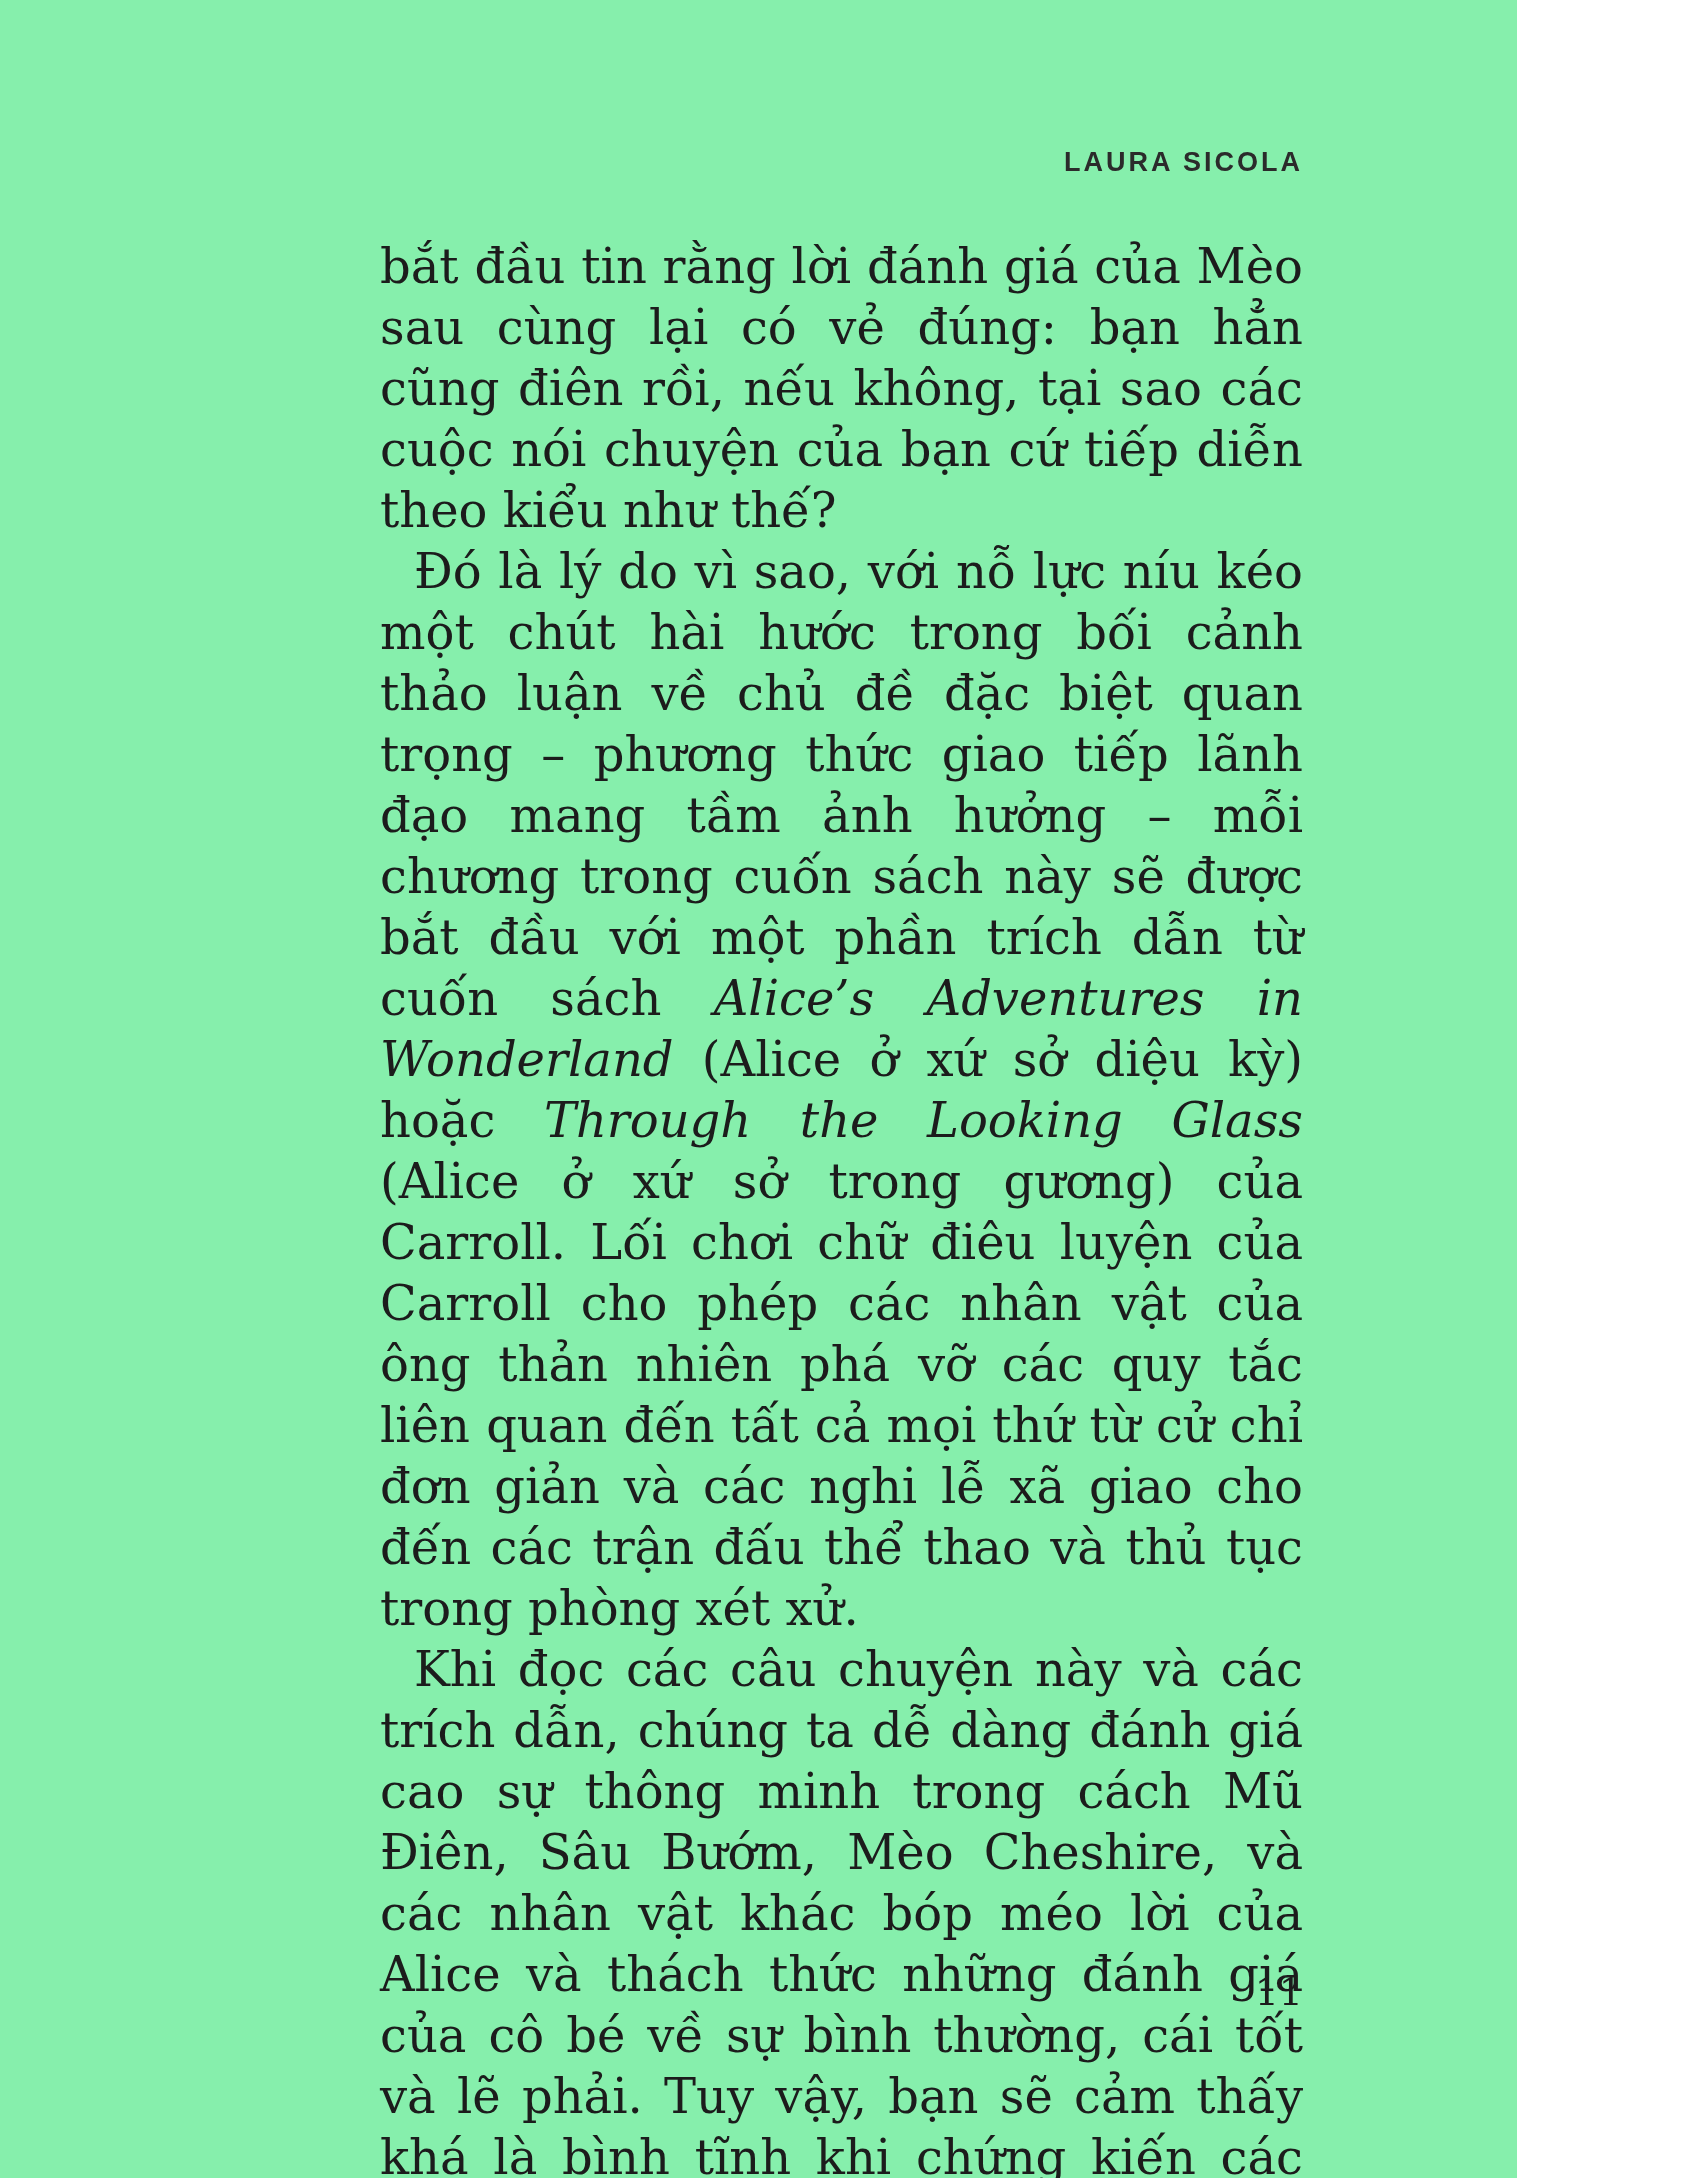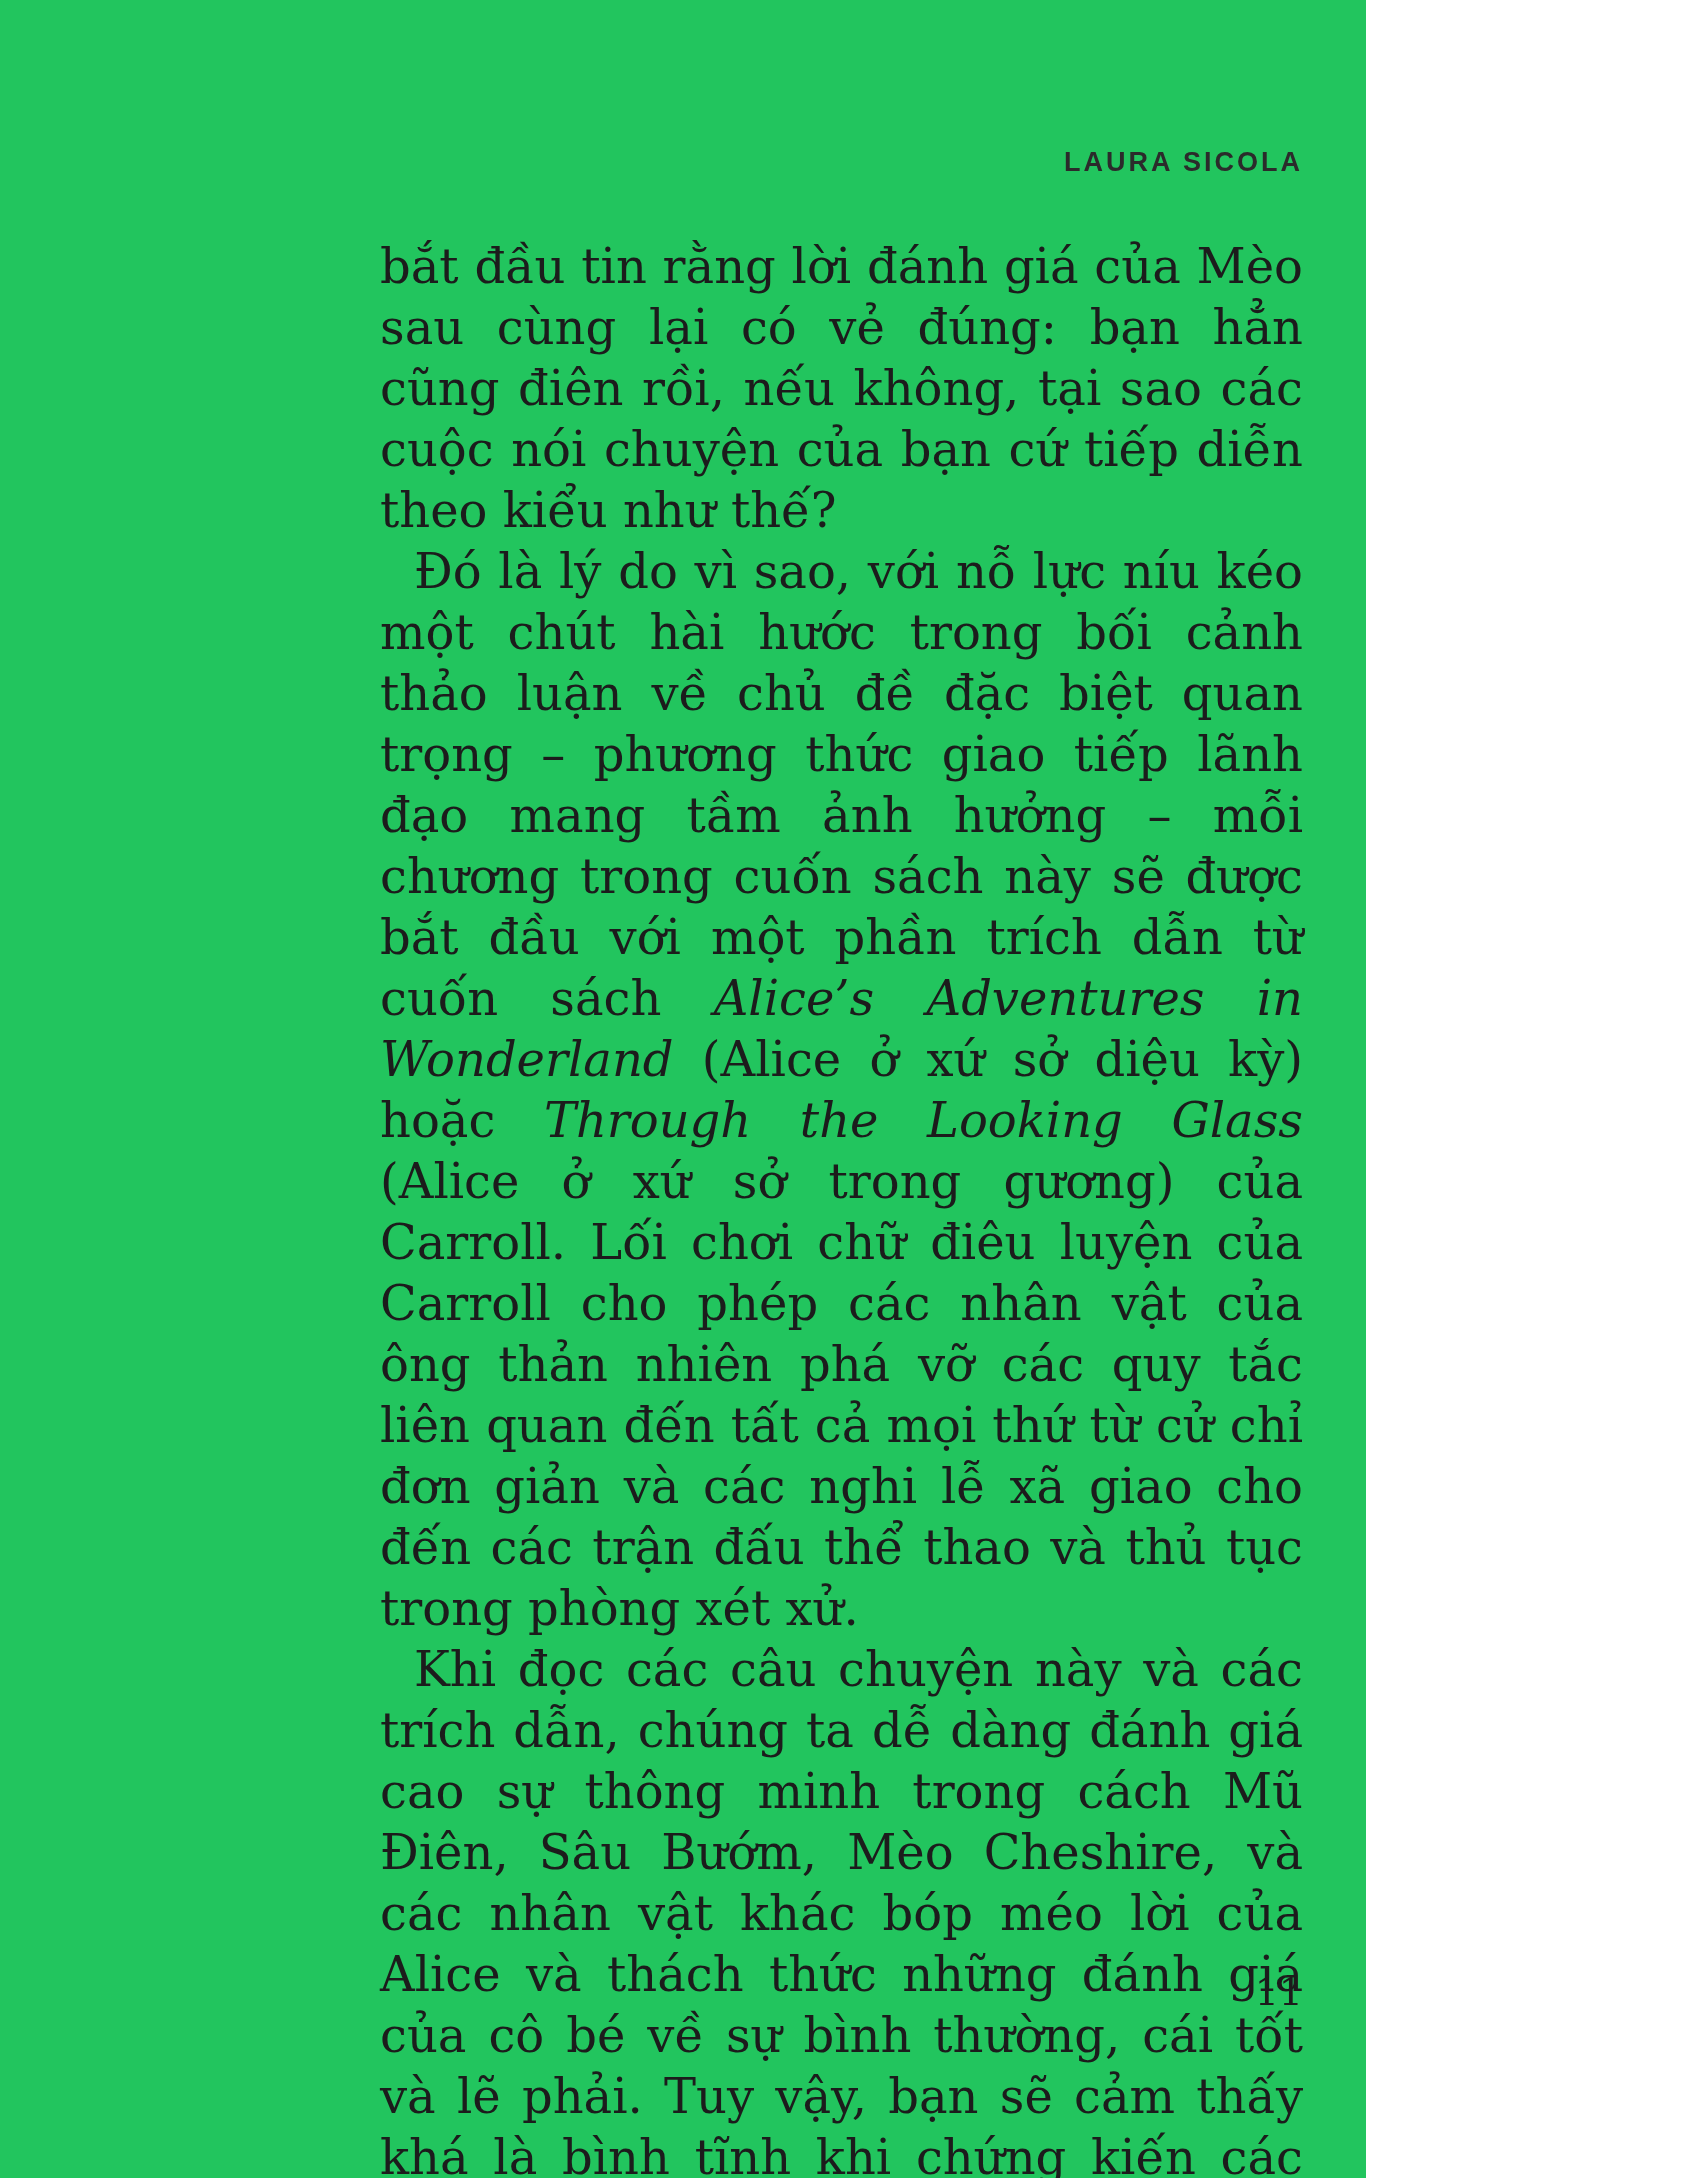--- a/index.html
+++ b/index.html
@@ -10,23 +10,23 @@
   body {
     width: 1683px;
     height: 2178px;
     position: relative;
     font-family: "DejaVu Serif", serif;
   }
   .page {
     position: absolute;
     left: 0;
     top: 0;
-    width: 1366px;
+    width: 1517px;
     height: 2178px;
-    background: #22c55e;
+    background: #86efac;
     overflow: hidden;
   }
   .running-head {
     position: absolute;
     left: 380px;
     top: 147px;
     width: 923px;
     text-align: right;
     font-family: "Liberation Sans", sans-serif;
     font-size: 27px;

